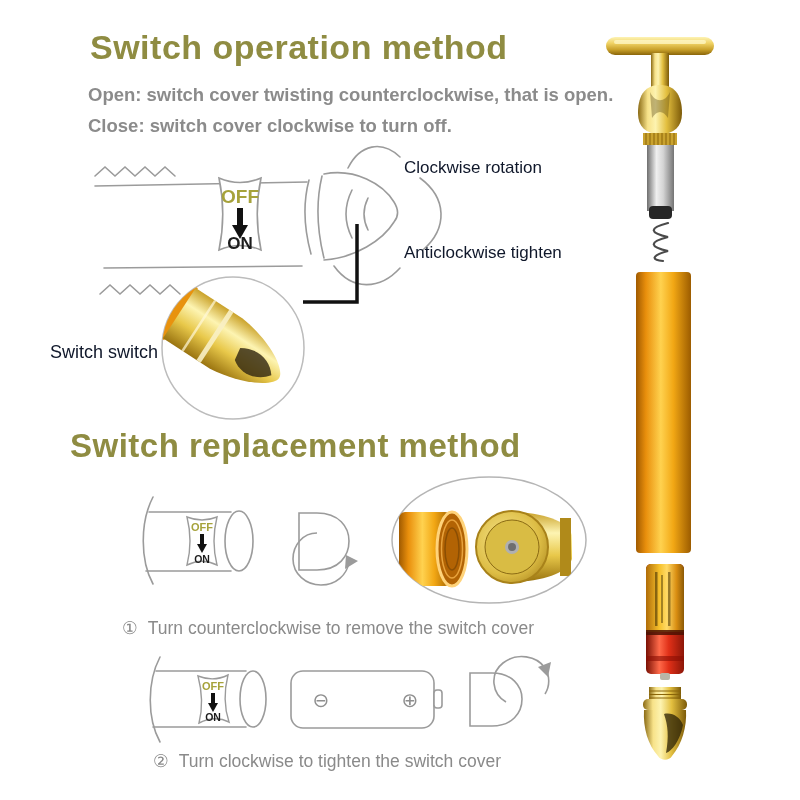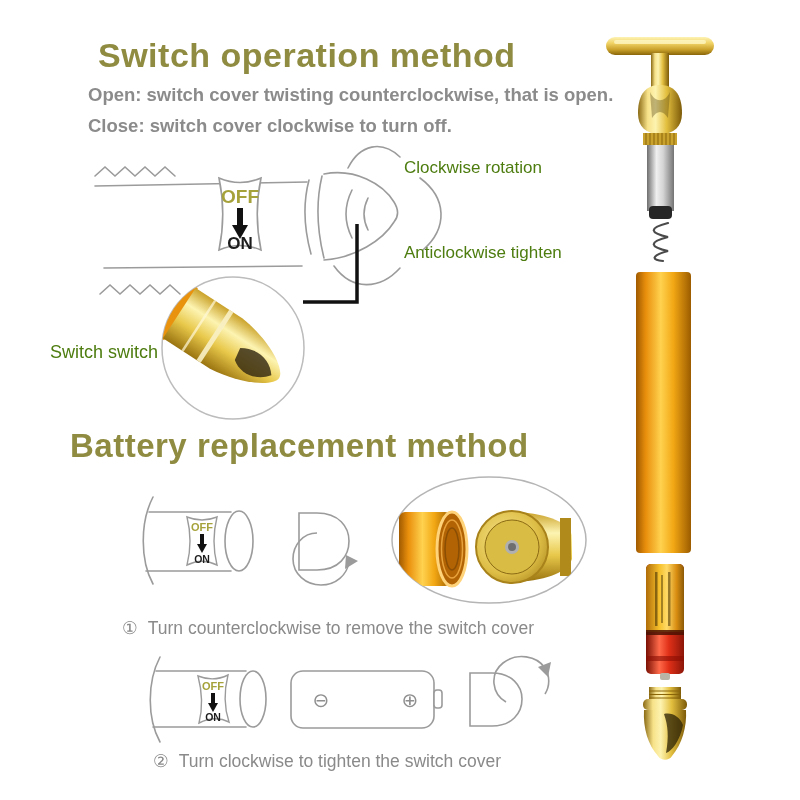--- a/index.html
+++ b/index.html
@@ -1,19 +1,19 @@
 <!DOCTYPE html>
 <html><head>
 <meta charset="utf-8">
 <style>
   html,body{margin:0;padding:0;background:#fff;}
   .canvas{position:relative;width:800px;height:800px;background:#ffffff;
           font-family:"Liberation Sans",sans-serif;overflow:hidden;}
   .art{position:absolute;left:0;top:0;}
-  .txt{position:absolute;color:#4d7c0f;}
+  .txt{position:absolute;color:#0f172a;}
   .title{font-weight:bold;color:#8f8c42;letter-spacing:.5px;}
   #title-switch{left:90px;top:28px;font-size:34px;}
   #title-battery{left:70px;top:427px;font-size:33px;}
   #desc{left:88px;top:79px;font-size:18.5px;line-height:31px;color:#8b8b8b;font-weight:bold;}
   #lbl-cw{left:404px;top:158px;font-size:17px;}
   #lbl-acw{left:404px;top:243px;font-size:17px;}
   #lbl-cover{left:50px;top:342px;font-size:18px;}
   .step{font-size:17.5px;color:#8a8a8a;display:flex;gap:10px;align-items:baseline;}
   #step1{left:122px;top:618px;}
   #step2{left:153px;top:751px;}
@@ -213,32 +213,32 @@
     <g>
       <rect x="649" y="687" width="32" height="14" fill="url(#goldH)"></rect>
       <path d="M649,691 h32 M649,694.5 h32 M649,698 h32" stroke="#8a6508" stroke-width="1"></path>
       <rect x="643" y="699" width="44" height="11" rx="5" fill="url(#goldH)"></rect>
       <path d="M644,710 C643,728 648,745 658,756 C661,761 669,761 672,756 C682,744 687,727 686,710 Z" fill="url(#goldH)"></path>
       <path d="M664,714 C672,712 680,717 683,725 C680,741 672,751 666,753 C669,737 668,725 664,714 Z" fill="#2a2006" opacity=".75"></path>
     </g>
   </g>
 </svg>
 
-<h1 id="title-switch" class="txt title" style="margin:8px;">Switch operation method</h1>
+<h1 id="title-switch" class="txt title" style="margin:0;">Switch operation method</h1>
 
 <div id="desc" class="txt">
   <div>Open: switch cover twisting counterclockwise, that is open.</div>
   <div>Close: switch cover clockwise to turn off.</div>
 </div>
 
 <div id="lbl-cw" class="txt">Clockwise rotation</div>
 <div id="lbl-acw" class="txt">Anticlockwise tighten</div>
 <div id="lbl-cover" class="txt">Switch switch</div>
 
-<h2 id="title-battery" class="txt title" style="margin:0;">Battery replacement method</h2>
+<h2 id="title-battery" class="txt title" style="margin:0;">Switch replacement method</h2>
 
 <div id="step1" class="txt step">
   <span>①</span>
   <span>Turn counterclockwise to remove the switch cover</span>
 </div>
 <div id="step2" class="txt step">
   <span>②</span>
   <span>Turn clockwise to tighten the switch cover</span>
 </div>
 

